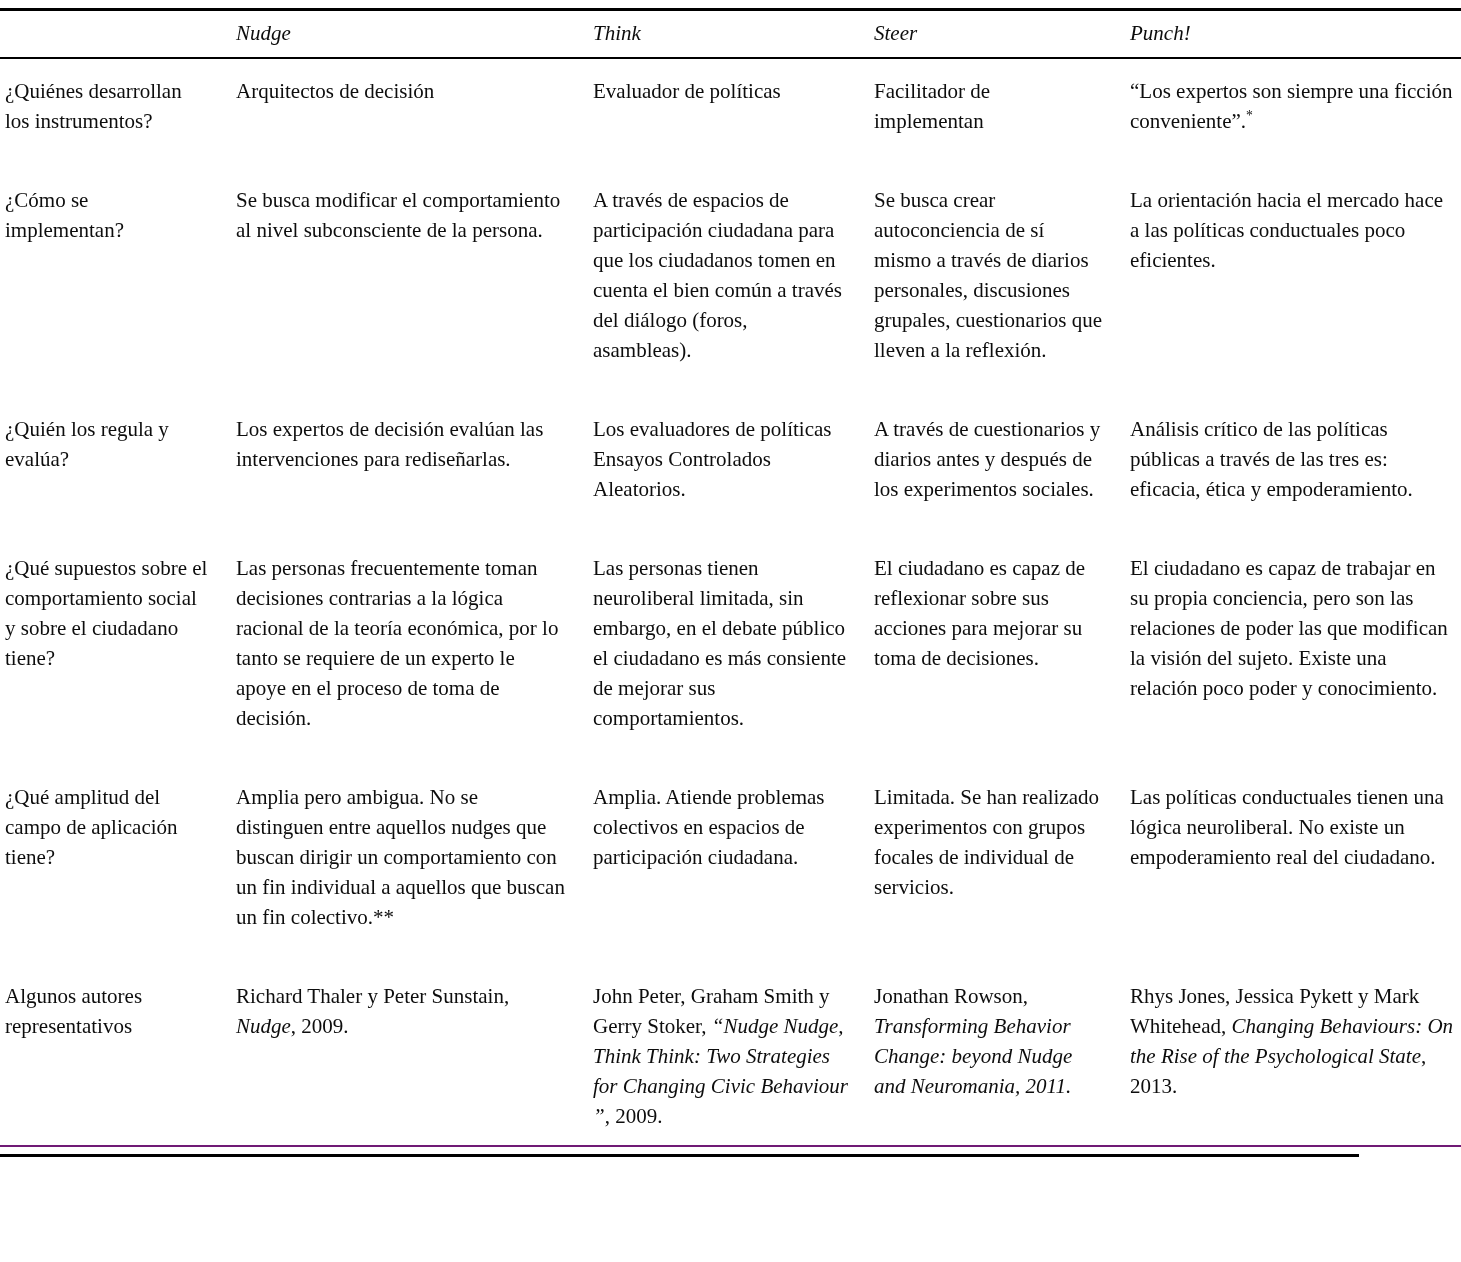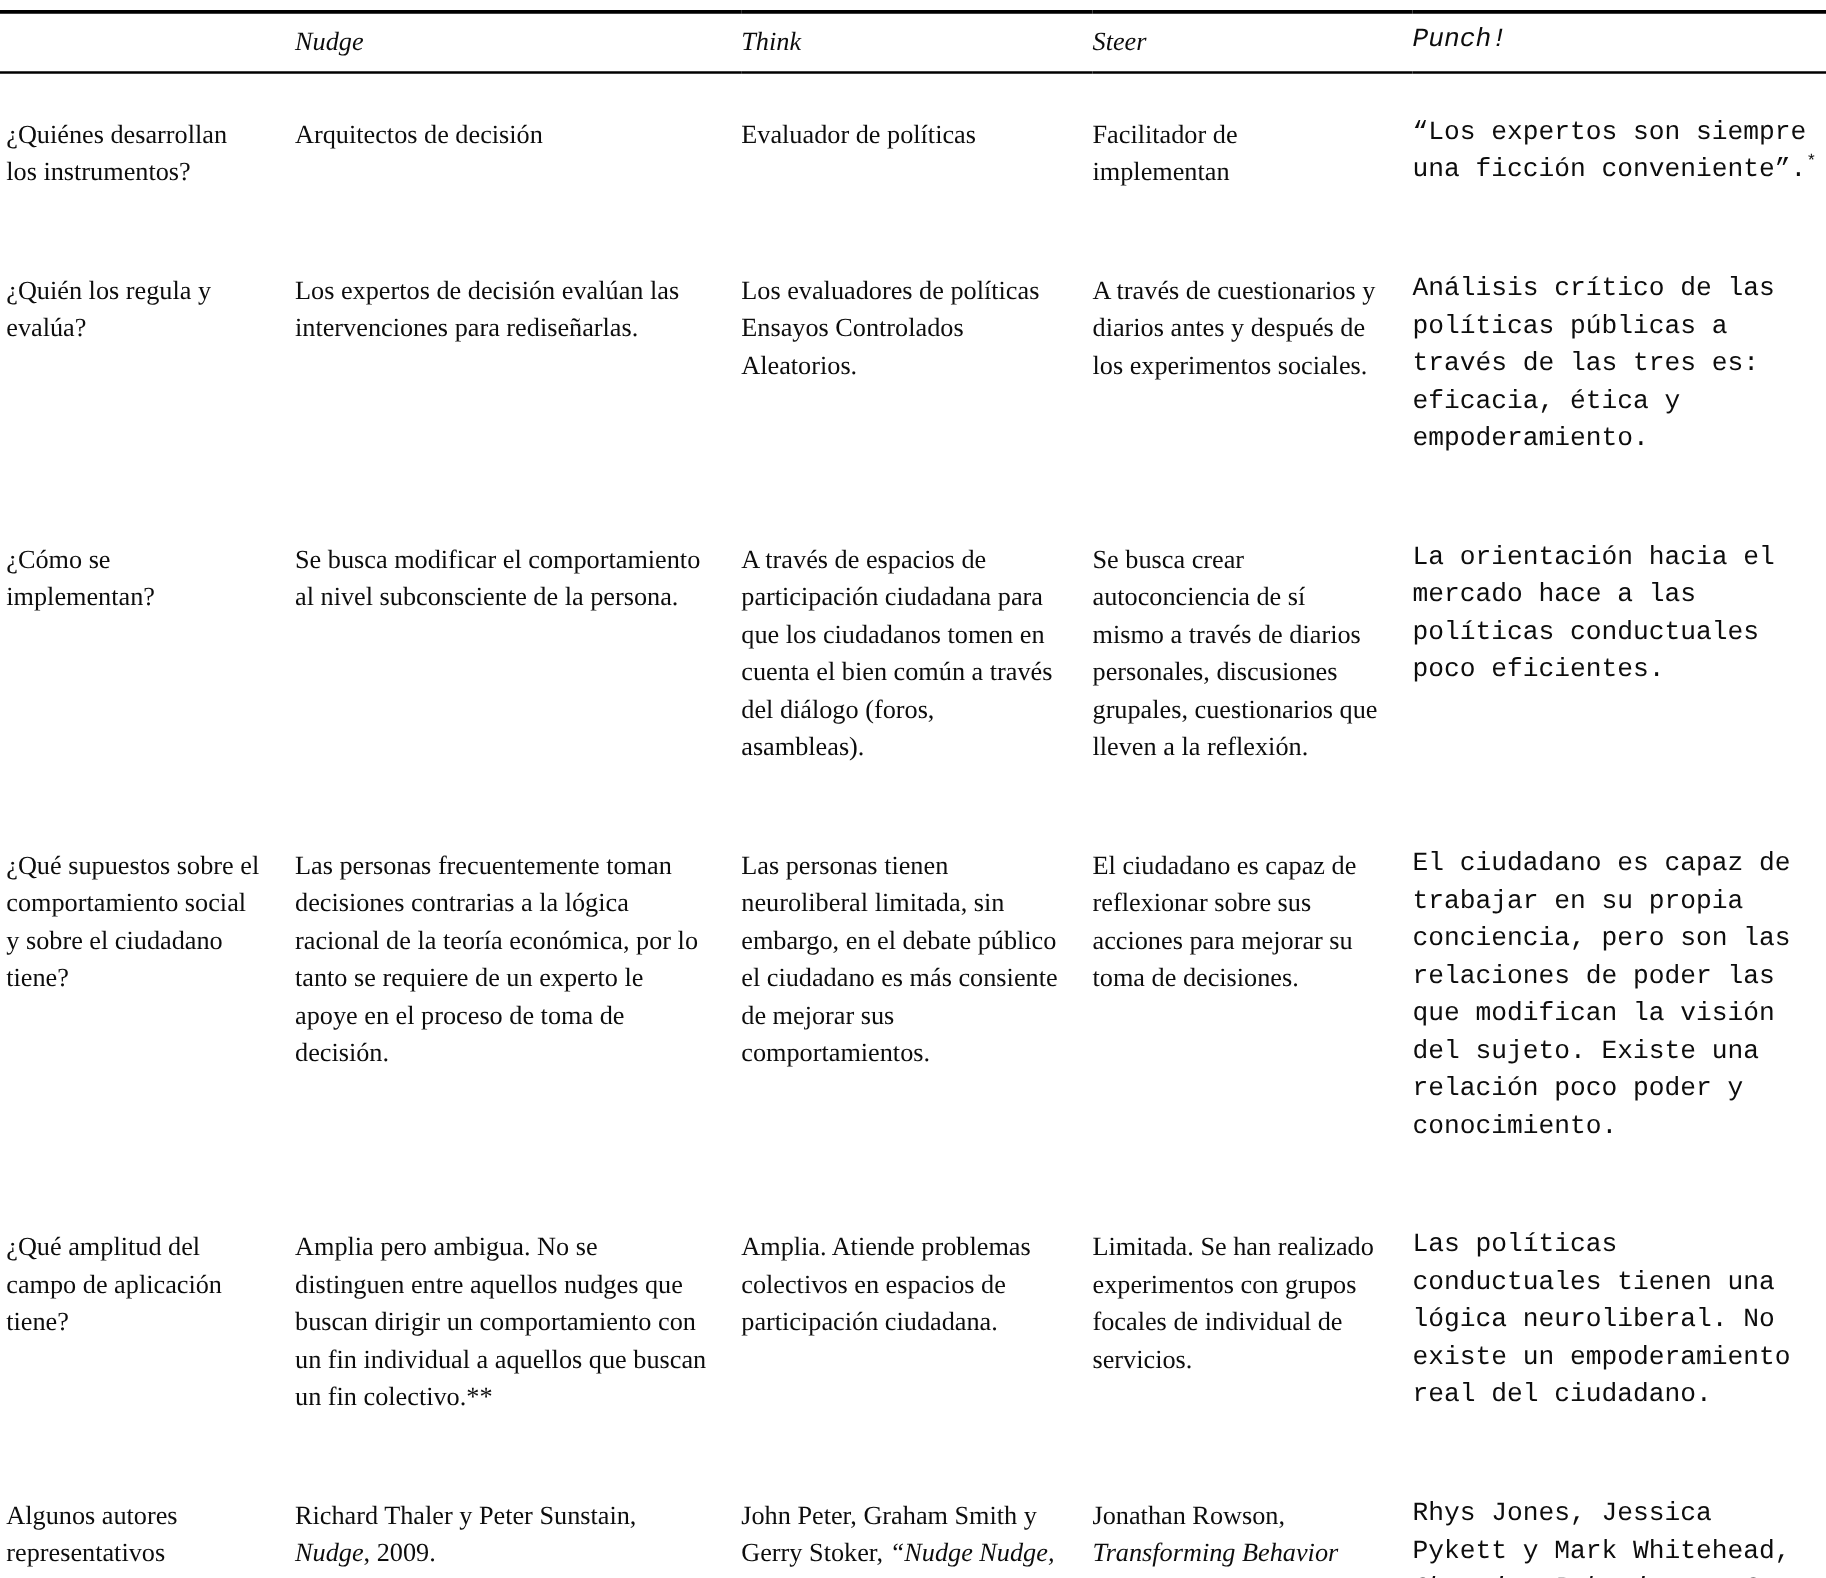--- a/index.html
+++ b/index.html
@@ -31,34 +31,34 @@
   col.c3 { width: 256px; }
   col.c4 { width: 331px; }
 
   th, td {
     text-align: left;
     vertical-align: top;
     font-weight: normal;
     padding: 0 26px 0 0;
   }
   th.label, td.label { padding-left: 5px; }
-  th:last-child, td:last-child { padding-right: 5px; font-family: Liberation Mono, monospace; }
+  th:last-child, td:last-child { padding-right: 5px; }
 
   thead th {
     font-style: italic;
     font-size: 21px;
     line-height: 26px;
     padding-top: 9px;
     padding-bottom: 11px;
     border-bottom: 2px solid #000;
   }
   tbody td {
     font-size: 21px;
     line-height: 30px;
-    padding-top: 33px;
+    padding-top: 17px;
     padding-bottom: 32px;
   }
   tbody tr:last-child td {
     padding-bottom: 14px;
     border-bottom: 2px solid #701a75;
   }
   .bottom-rule {
     height: 10px;
     border-bottom: 3px solid #000;
   }
@@ -92,32 +92,32 @@
     </thead>
     <tbody id="table-body">
         <tr>
           <td class="label">¿Quiénes desarrollan los instrumentos?</td>
           <td><span>Arquitectos de decisión</span></td>
           <td><span>Evaluador de políticas</span></td>
           <td><span>Facilitador de implementan</span></td>
           <td><span>“Los expertos son siempre una ficción conveniente”.</span><sup class="fn">*</sup></td>
         </tr>
         <tr>
+          <td class="label">¿Cómo se implementan?</td>
+          <td><span>Se busca modificar el comportamiento al nivel subconsciente de la persona.</span></td>
+          <td><span>A través de espacios de participación ciudadana para que los ciudadanos tomen en cuenta el bien común a través del diálogo (foros, asambleas).</span></td>
+          <td><span>Se busca crear autoconciencia de sí mismo a través de diarios personales, discusiones grupales, cuestionarios que lleven a la reflexión.</span></td>
+          <td><span>La orientación hacia el mercado hace a las políticas conductuales poco eficientes.</span></td>
+        </tr>
+        <tr>
           <td class="label">¿Quién los regula y evalúa?</td>
           <td><span>Los expertos de decisión evalúan las intervenciones para rediseñarlas.</span></td>
           <td><span>Los evaluadores de políticas Ensayos Controlados Aleatorios.</span></td>
           <td><span>A través de cuestionarios y diarios antes y después de los experimentos sociales.</span></td>
           <td><span>Análisis crítico de las políticas públicas a través de las tres es: eficacia, ética y empoderamiento.</span></td>
-        </tr>
-        <tr>
-          <td class="label">¿Cómo se implementan?</td>
-          <td><span>Se busca modificar el comportamiento al nivel subconsciente de la persona.</span></td>
-          <td><span>A través de espacios de participación ciudadana para que los ciudadanos tomen en cuenta el bien común a través del diálogo (foros, asambleas).</span></td>
-          <td><span>Se busca crear autoconciencia de sí mismo a través de diarios personales, discusiones grupales, cuestionarios que lleven a la reflexión.</span></td>
-          <td><span>La orientación hacia el mercado hace a las políticas conductuales poco eficientes.</span></td>
         </tr>
         <tr>
           <td class="label">¿Qué supuestos sobre el comportamiento social y sobre el ciudadano tiene?</td>
           <td><span>Las personas frecuentemente toman decisiones contrarias a la lógica racional de la teoría económica, por lo tanto se requiere de un experto le apoye en el proceso de toma de decisión.</span></td>
           <td><span>Las personas tienen neuroliberal limitada, sin embargo, en el debate público el ciudadano es más consiente de mejorar sus comportamientos.</span></td>
           <td><span>El ciudadano es capaz de reflexionar sobre sus acciones para mejorar su toma de decisiones.</span></td>
           <td><span>El ciudadano es capaz de trabajar en su propia conciencia, pero son las relaciones de poder las que modifican la visión del sujeto. Existe una relación poco poder y conocimiento.</span></td>
         </tr>
         <tr>
           <td class="label">¿Qué amplitud del campo de aplicación tiene?</td>

